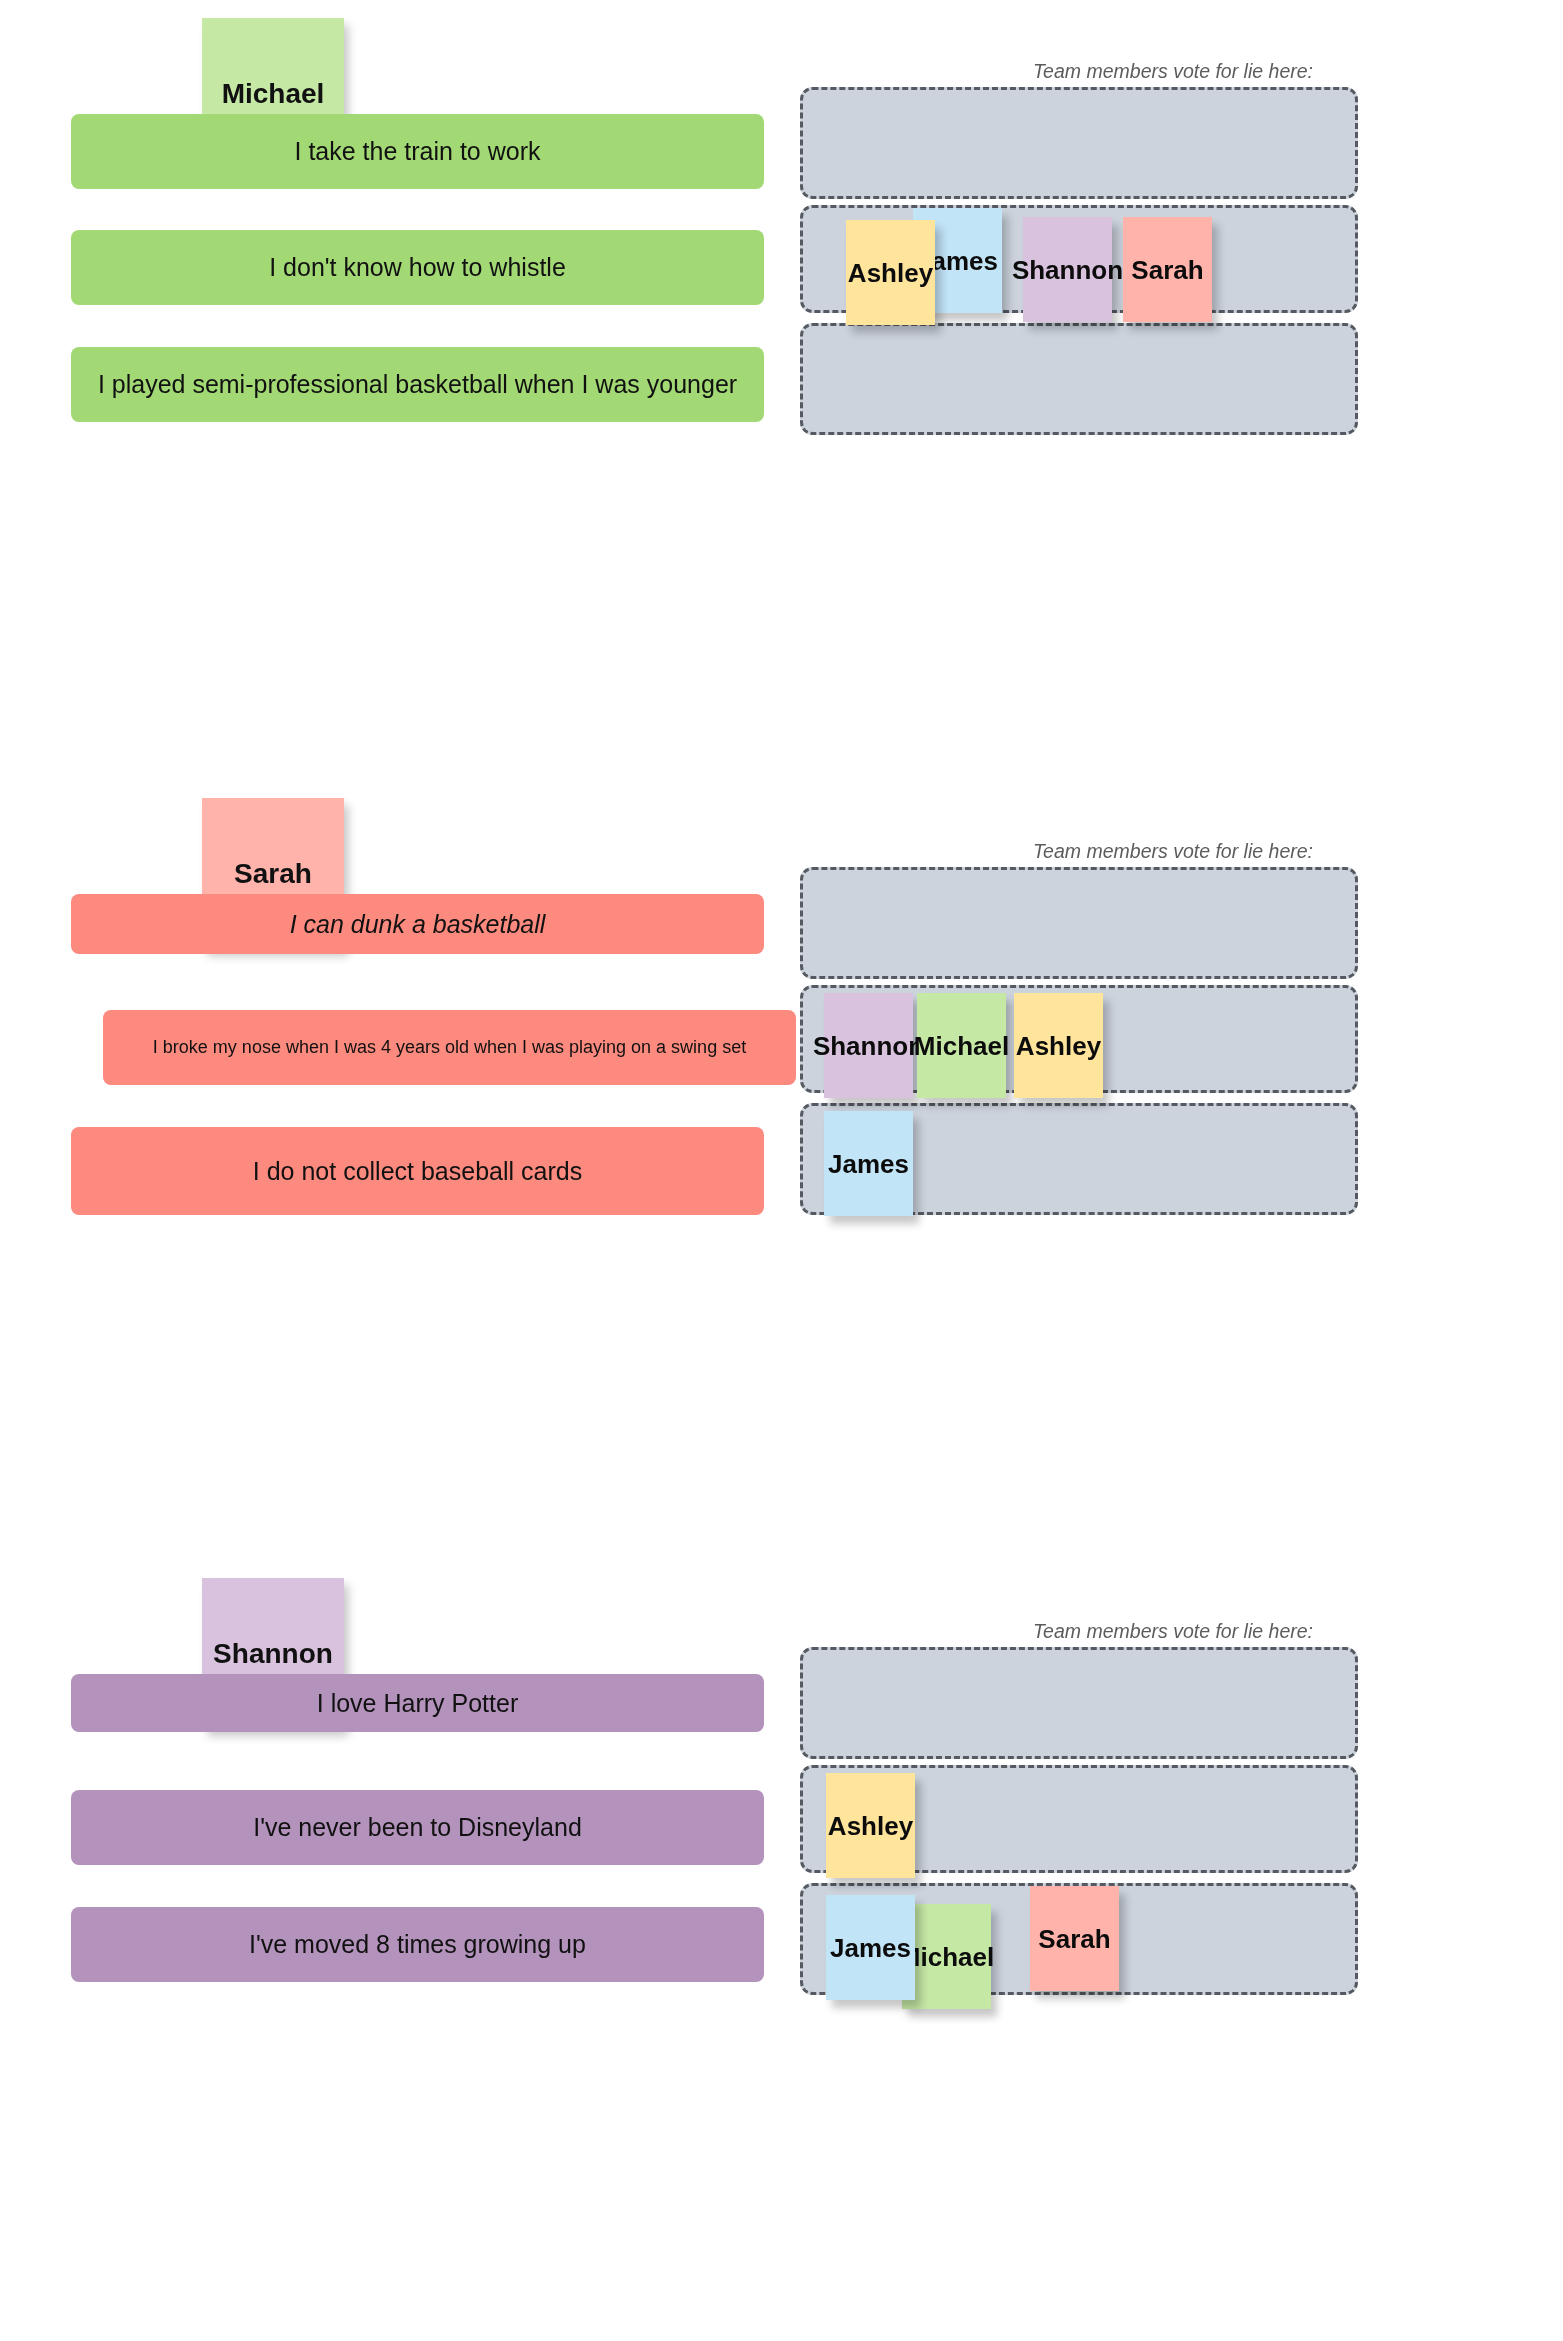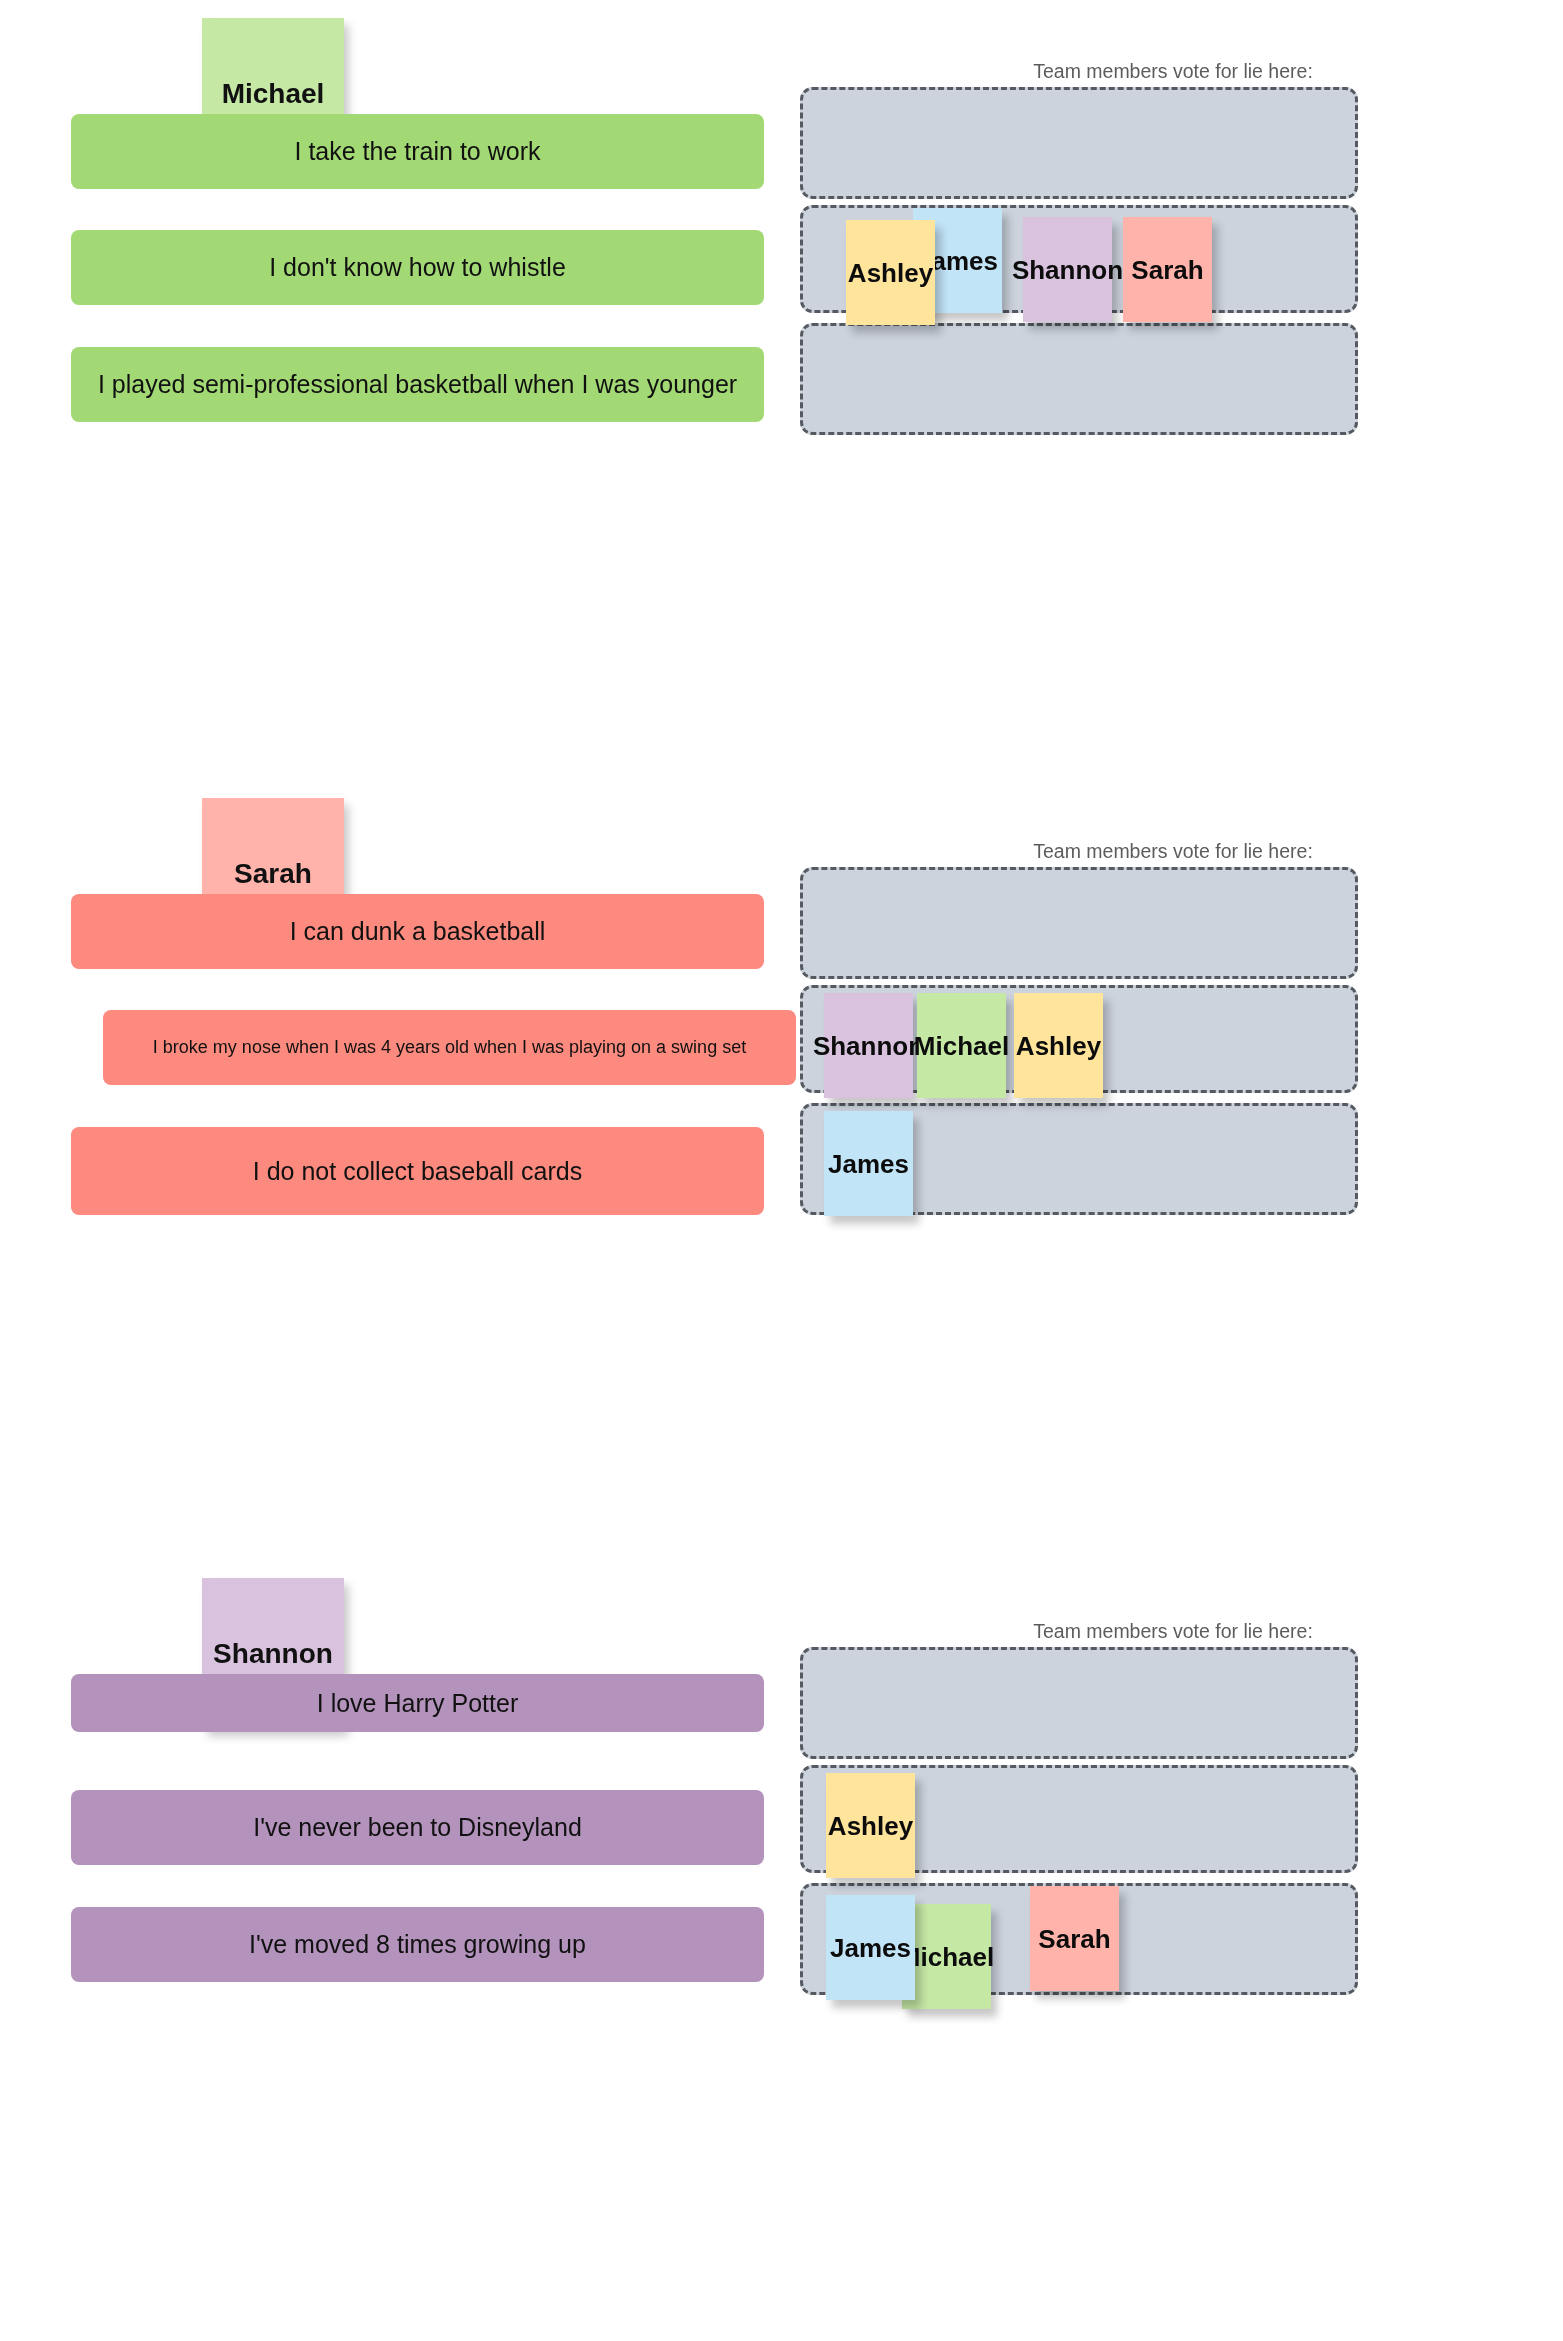--- a/index.html
+++ b/index.html
@@ -82,20 +82,21 @@
     width: 782px;
     height: 100%;
   }
 
   .vote-caption {
     position: absolute;
     left: 0;
     width: 782px;
     text-align: center;
     font-size: 19.5px;
+    font-style: italic;
     color: #5c5c5c;
   }
 
   .vote-zone {
     position: absolute;
     left: 18px;
     width: 558px;
     height: 112px;
     background: #ccd3dc;
     border: 3.6px dashed #555a61;
@@ -139,21 +140,21 @@
           <div class="vote-sticky" style="background: rgb(194, 228, 247); left: 110px; top: 0px; z-index: 1;">James</div>
           <div class="vote-sticky" style="background: rgb(217, 194, 221); left: 220px; top: 9px; z-index: 1;">Shannon</div>
           <div class="vote-sticky" style="background: rgb(255, 179, 171); left: 320px; top: 9px; z-index: 1;">Sarah</div>
         </div>
         <div class="vote-zone" style="top: 323px; height: 112px;"></div>
       </div>
     </div>
     <div class="person-section" style="top: 780px; height: 780px;">
       <div class="left-col">
         <div class="name-sticky" style="background: rgb(255, 179, 171); left: 202px; top: 18px;">Sarah</div>
-        <div class="statement-bar" style="background: rgb(253, 138, 126); top: 114px; height: 75px;">I can dunk a basketball</div>
+        <div class="statement-bar" style="background: rgb(253, 138, 126); top: 114px; height: 60px; font-style: italic;">I can dunk a basketball</div>
         <div class="statement-bar small" style="background: rgb(253, 138, 126); top: 230px; height: 75px;">I broke my nose when I was 4 years old when I was playing on a swing set</div>
         <div class="statement-bar" style="background: rgb(253, 138, 126); top: 347px; height: 88px;">I do not collect baseball cards</div>
       </div>
       <div class="right-col">
         <div class="vote-caption" style="top: 60px;">Team members vote for lie here:</div>
         <div class="vote-zone" style="top: 87px; height: 112px;"></div>
         <div class="vote-zone" style="top: 205px; height: 108px;">
           <div class="vote-sticky" style="background: rgb(217, 194, 221); left: 21px; top: 5.3px; z-index: 1;">Shannon</div>
           <div class="vote-sticky" style="background: rgb(197, 232, 165); left: 114px; top: 5.3px; z-index: 1;">Michael</div>
           <div class="vote-sticky" style="background: rgb(255, 228, 156); left: 211px; top: 5.3px; z-index: 1;">Ashley</div>

